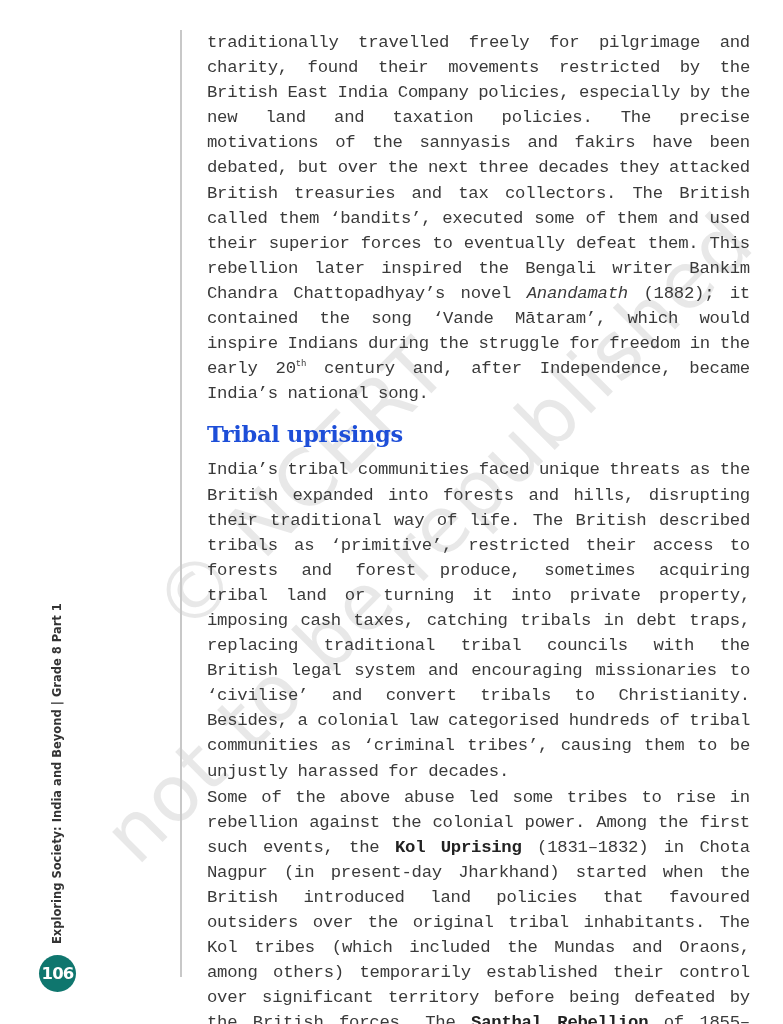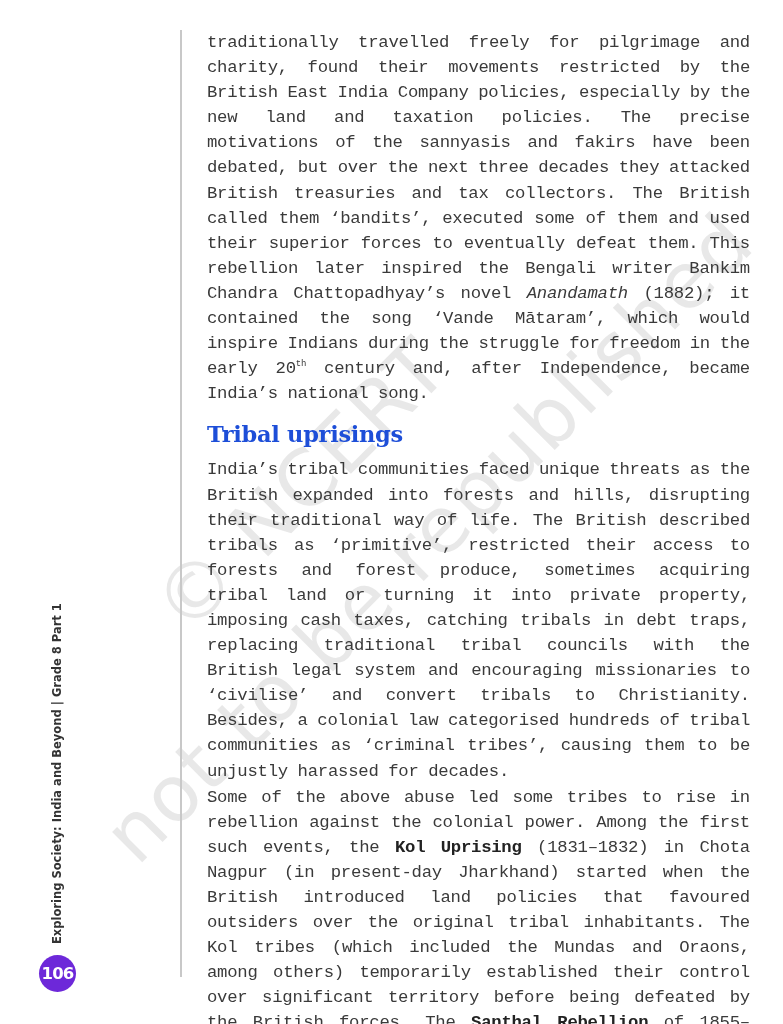--- a/index.html
+++ b/index.html
@@ -32,21 +32,21 @@
   .side-label {
     position: absolute; left: 57px; top: 944px;
     transform-origin: 0 0; transform: rotate(-90deg);
     white-space: nowrap;
     font-family: "DejaVu Sans", "Liberation Sans", sans-serif;
     font-size: 11.5px; font-weight: bold; color: #333;
     margin-top: 0; transform: rotate(-90deg) translate(0, -7px);
   }
   .page-badge {
     position: absolute; left: 39px; top: 955px; width: 37px; height: 37px;
-    border-radius: 50%; background: #6d28d9; color: #ffffff;
+    border-radius: 50%; background: #0f766e; color: #ffffff;
     font-family: "DejaVu Sans", "Liberation Sans", sans-serif;
     font-weight: bold; font-size: 16.5px; line-height: 37px; text-align: center;
     letter-spacing: -0.8px;
   }
   .wm {
     position: absolute; white-space: nowrap;
     font-family: "DejaVu Sans", "Liberation Sans", sans-serif;
     color: rgba(150,150,150,0.22); transform-origin: 0 100%;
     pointer-events: none;
   }

